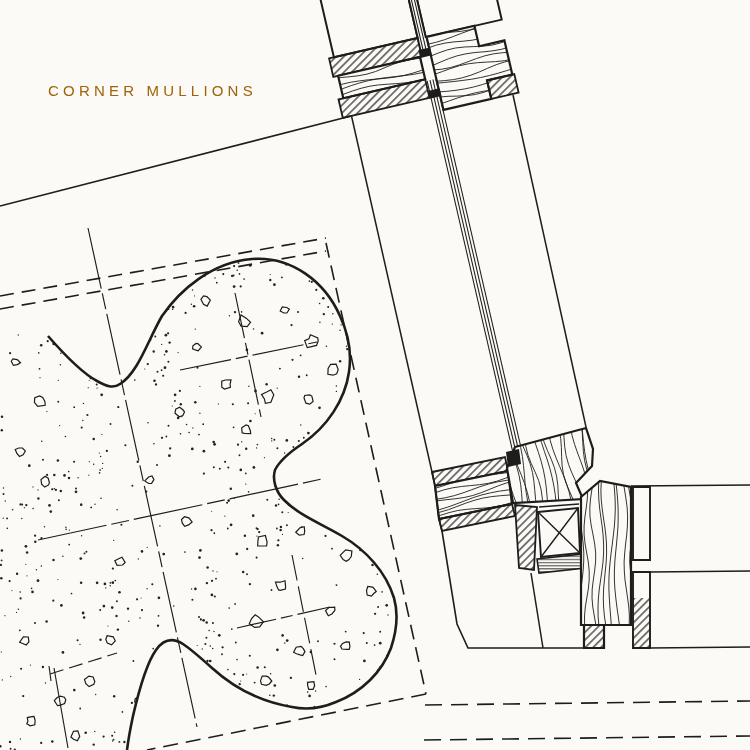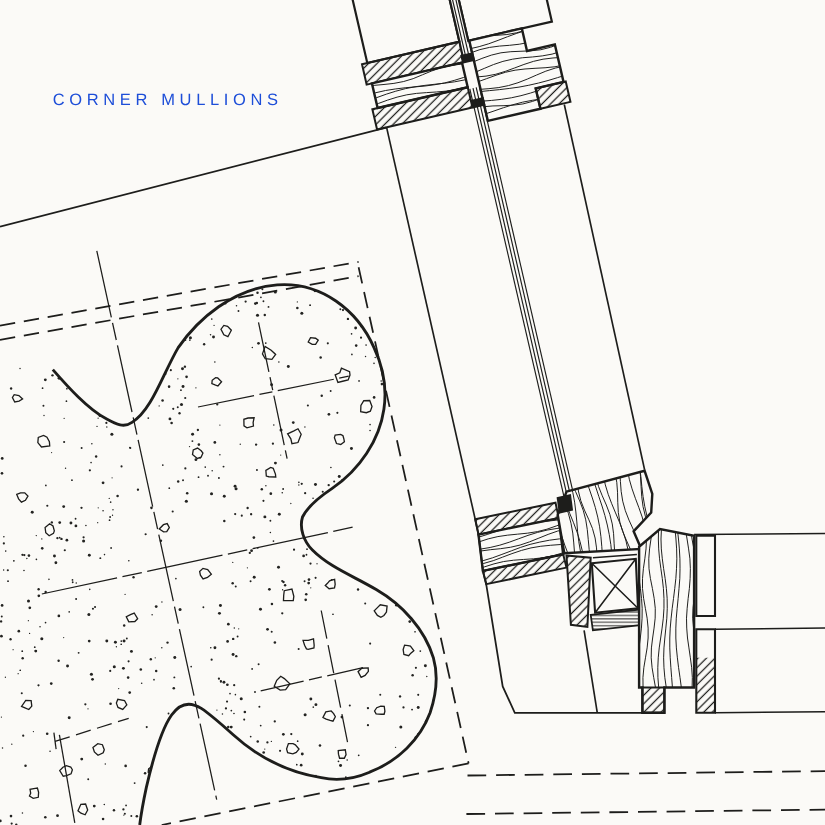--- a/index.html
+++ b/index.html
@@ -1,20 +1,20 @@
 <!DOCTYPE html>
 <html><head>
 <meta charset="utf-8">
 <style>
   html,body{margin:0;padding:0;background:#e8e8e6;}
   .stage{position:relative;width:750px;height:750px;background:#fbfaf7;overflow:hidden;
          font-family:"Liberation Sans", sans-serif;}
   .stage svg{position:absolute;left:0;top:0;}
   .title{position:absolute;left:48px;top:82px;font-size:15px;letter-spacing:4.2px;
-         color:#1d4ed8;font-weight:normal;white-space:nowrap;}
+         color:#a16207;font-weight:normal;white-space:nowrap;}
   .ink{stroke:#1d1d1b;}
 </style>
 </head>
 <body>
 
 <div class="stage">
 
 <svg width="750" height="750" viewBox="0 0 750 750">
   <defs>
     <pattern id="h45" width="5.5" height="5.5" patternUnits="userSpaceOnUse" patternTransform="rotate(45)">

